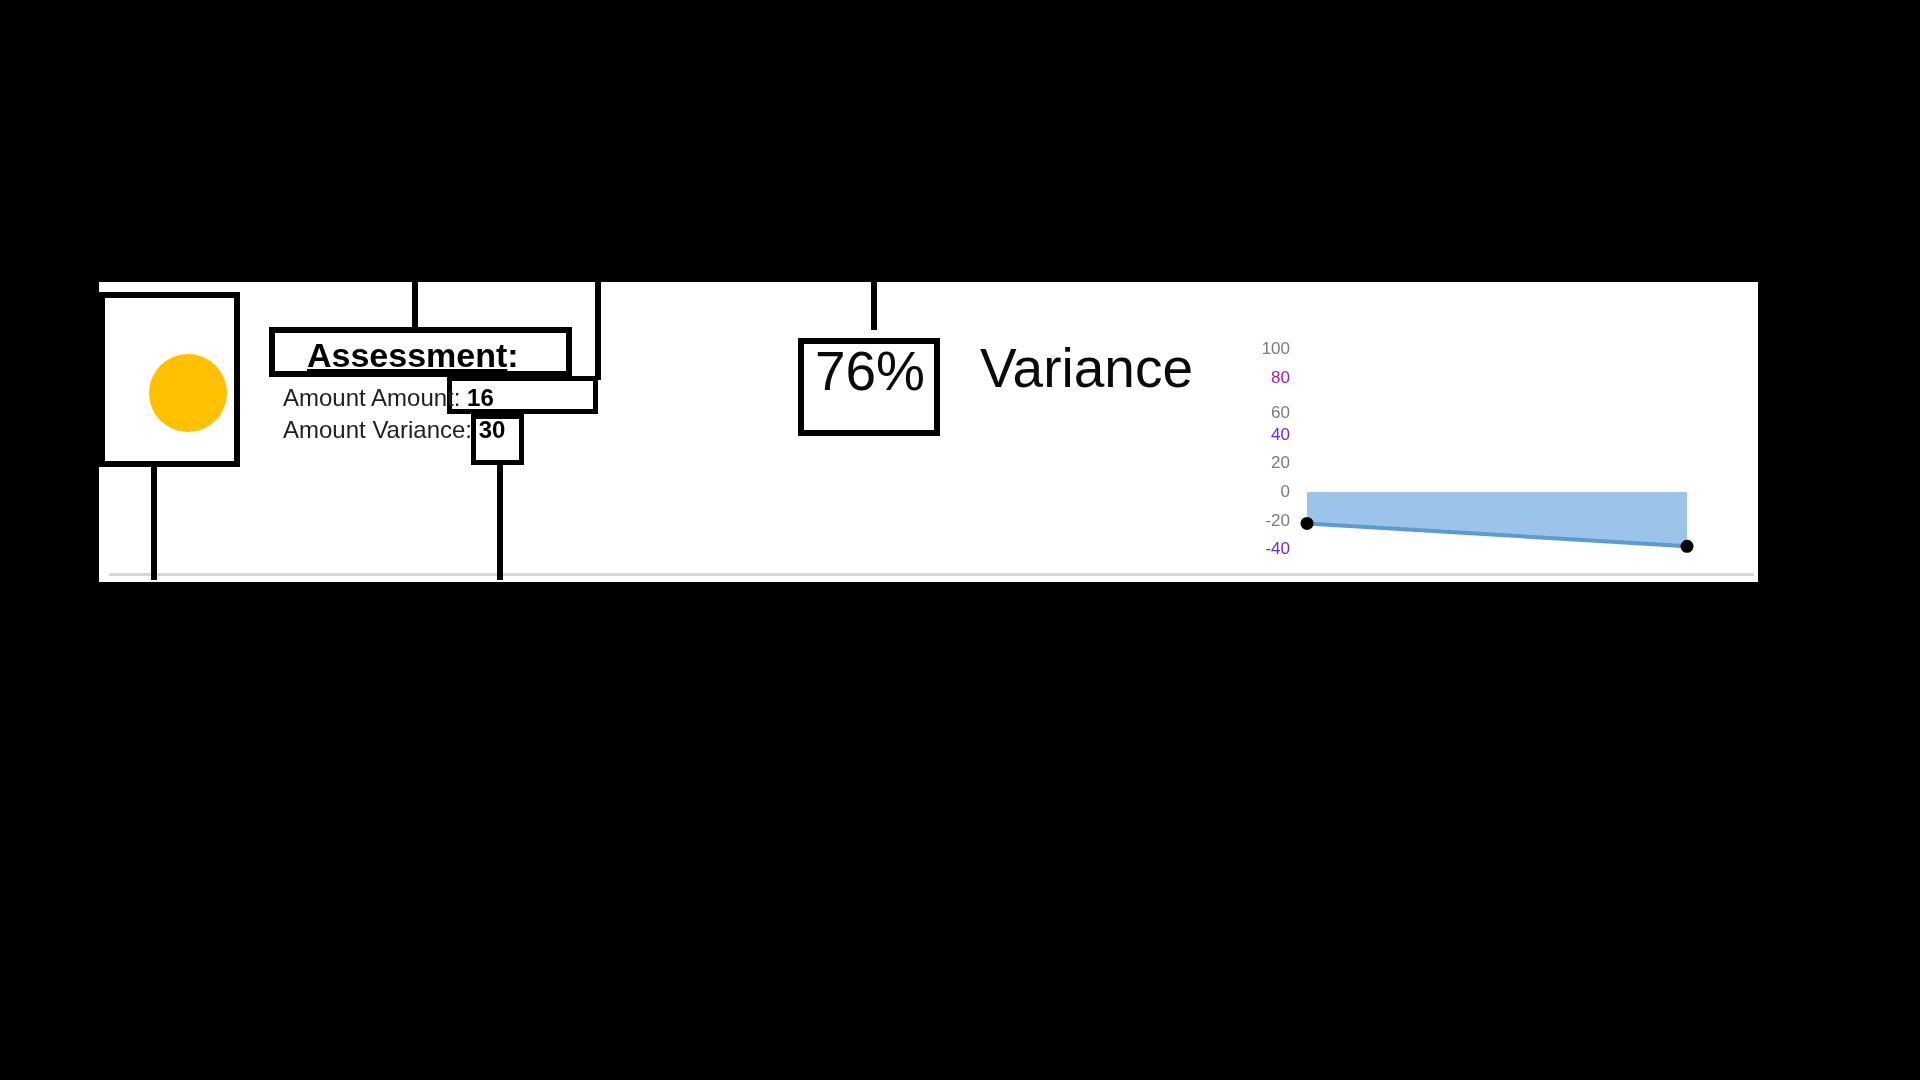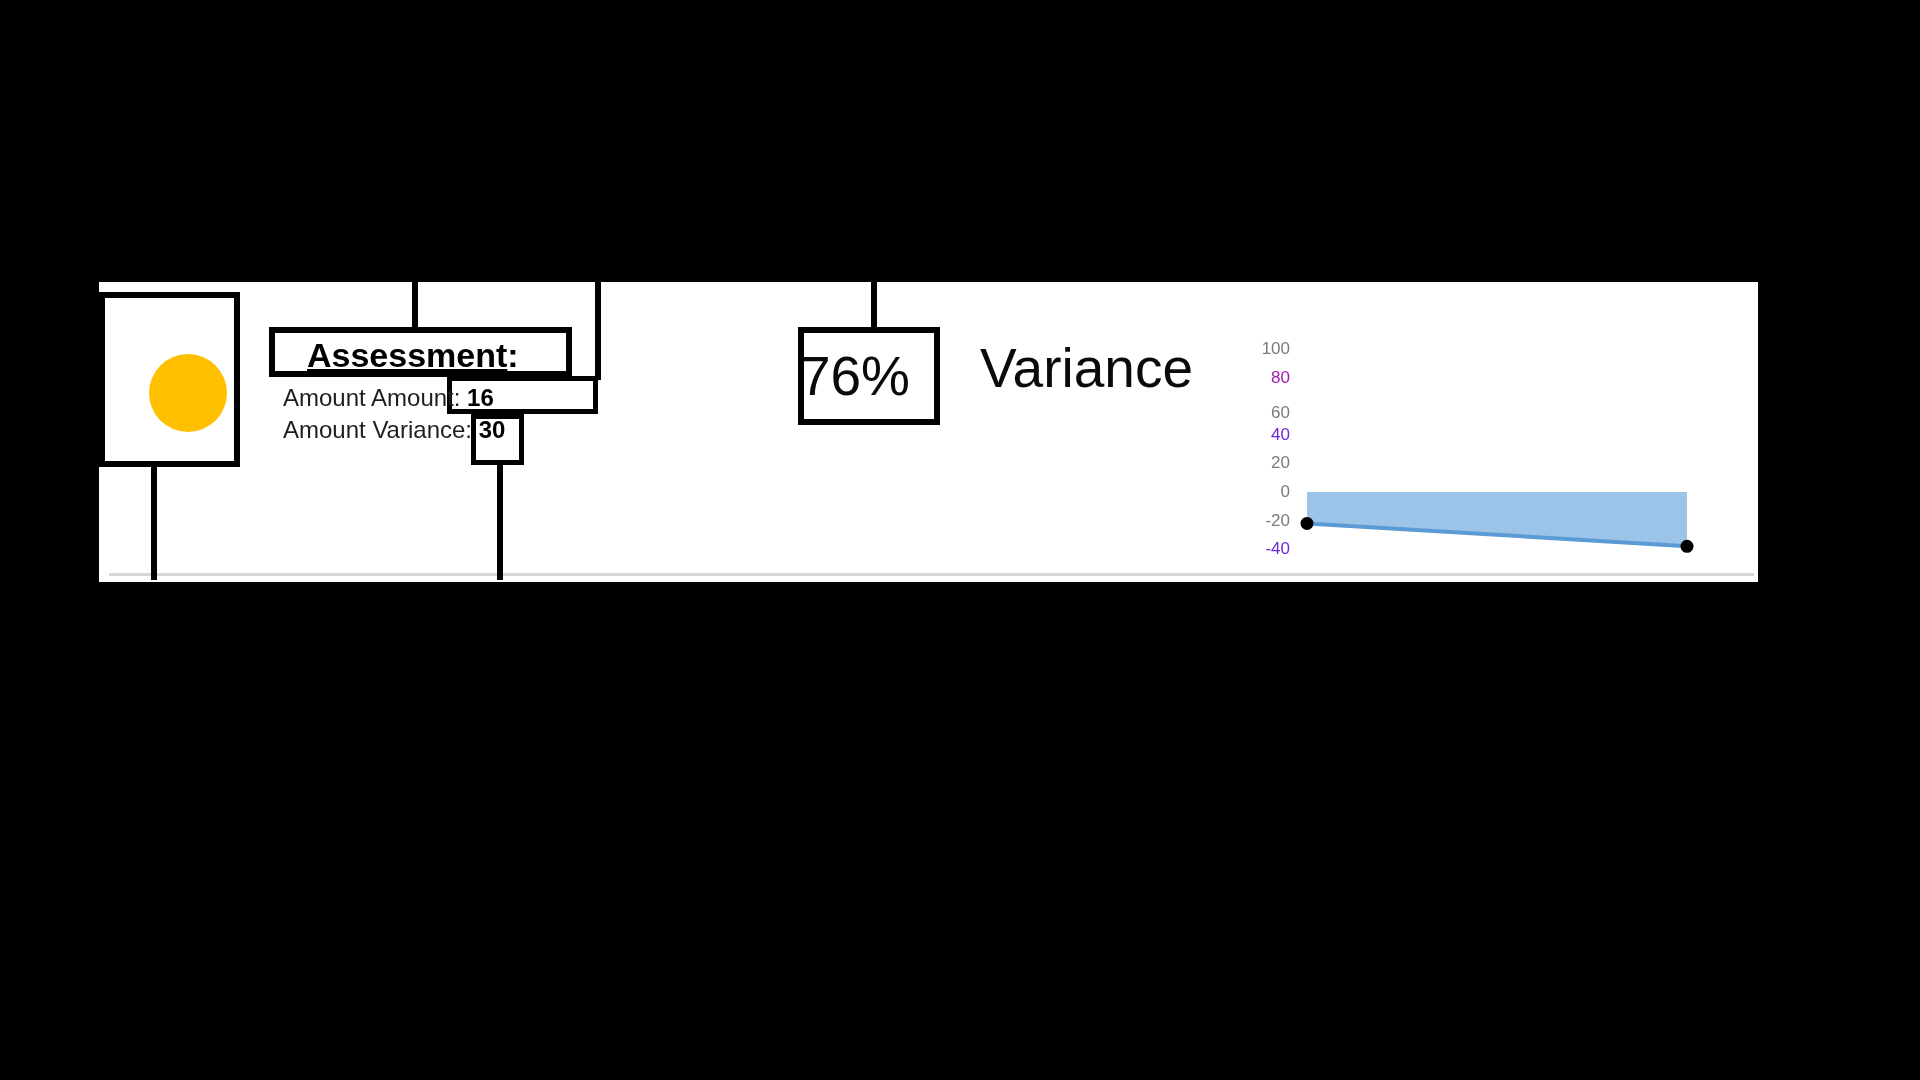--- a/index.html
+++ b/index.html
@@ -29,24 +29,24 @@
     position:absolute;left:184px;top:57px;
     font-size:34px;font-weight:bold;color:#000;line-height:32px;white-space:nowrap;margin-left:24px;
   }
   .heading-line .u{text-decoration:underline;}
   .info-line{
     position:absolute;left:184px;
     font-size:24px;color:#1f1f1f;line-height:30px;white-space:nowrap;
   }
   .info-line b{color:#000;}
   .pct-box{
-    position:absolute;left:699px;top:45px;width:142px;height:98px;
+    position:absolute;left:699px;top:56px;width:142px;height:98px;
     border:6px solid #000;box-sizing:border-box;
-    display:flex;align-items:center;justify-content:flex-end;
-    padding-right:24px;
+    display:flex;justify-content:flex-end;
+    padding-right:9px;
   }
   .pct-text{font-size:55px;color:#0a0a0a;line-height:1;}
   .variance-label{
     position:absolute;left:849px;top:57px;
     font-size:55px;color:#0a0a0a;line-height:1.06;white-space:nowrap;margin-left:32px;
   }
   .tick{
     position:absolute;left:1111px;width:80px;text-align:right;
     font-size:17px;line-height:20px;color:#7b7b7b;
   }

